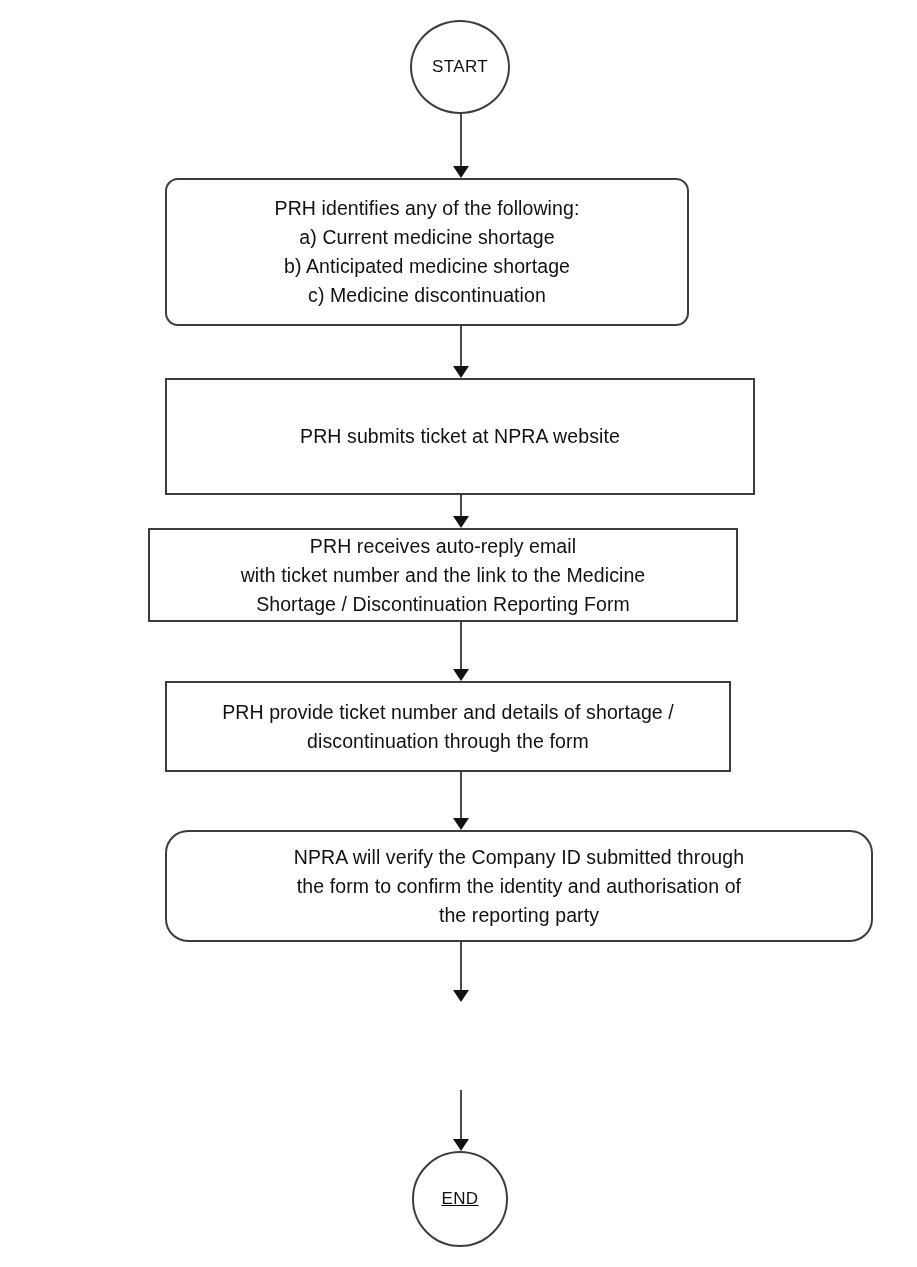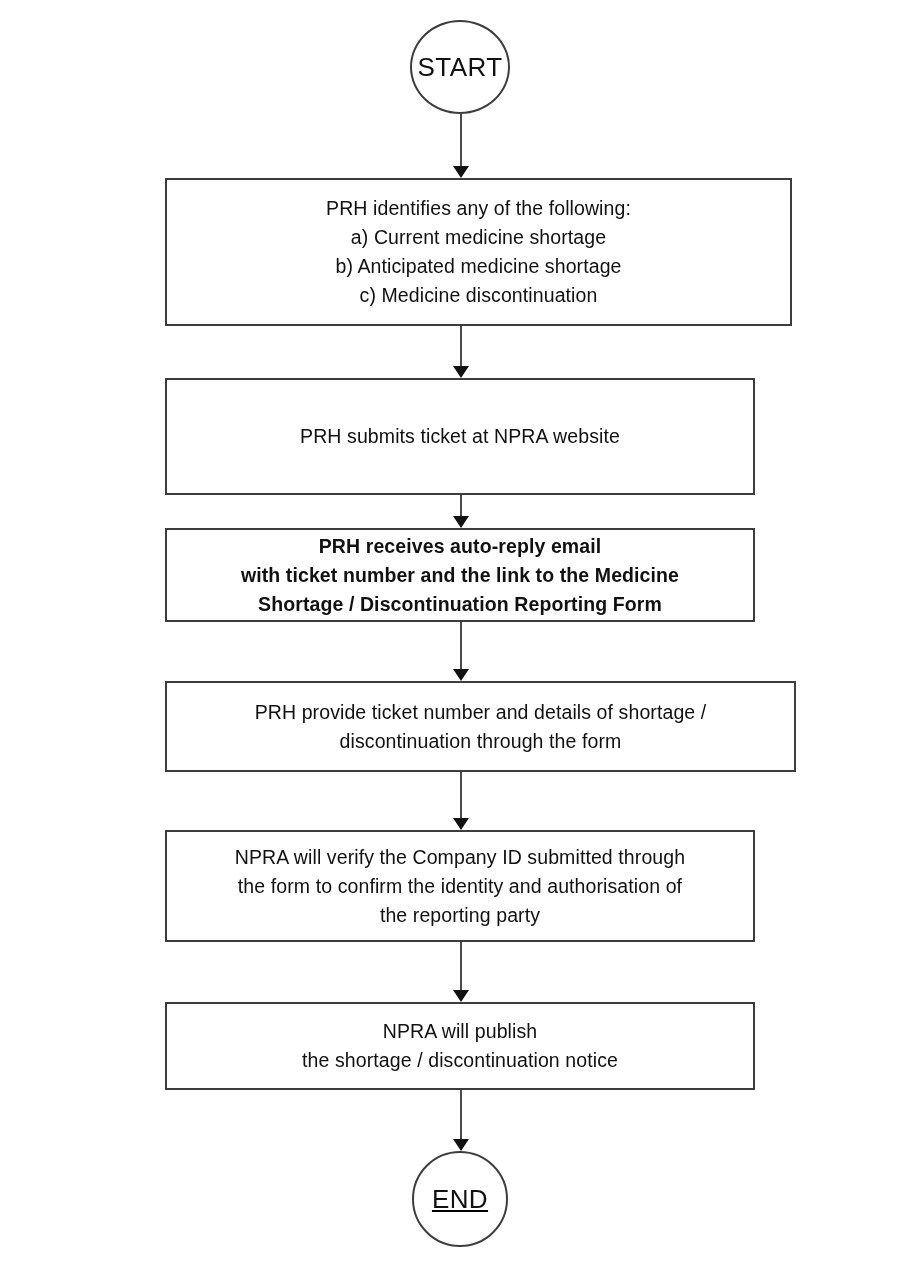--- a/index.html
+++ b/index.html
@@ -36,21 +36,21 @@
     line-height: 29px;
     letter-spacing: 0.1px;
     white-space: pre-line;
     padding: 0 10px;
   }
   .terminator {
     border-radius: 50%;
     border-width: 2px;
   }
   .terminator .node-text {
-    font-size: 26px;
+    font-size: 17px;
     line-height: 24px;
     letter-spacing: 0.4px;
   }
   .connector {
     position: absolute;
   }
   .conn-line {
     position: absolute;
     width: 2px;
     background: #4a4a4a;
@@ -95,43 +95,39 @@
       <div class="conn-line" style="height: 50px;"></div>
       <div class="conn-head" style="top: 48px;"></div>
     </div>
     <div class="connector" style="left: 460px; top: 1090px; width: 2px; height: 61px;">
       <div class="conn-line" style="height: 51px;"></div>
       <div class="conn-head" style="top: 49px;"></div>
     </div>
     <div class="node terminator" style="left: 410px; top: 20px; width: 100px; height: 94px;">
       <div class="node-text">START</div>
     </div>
-    <div class="node" style="left: 165px; top: 178px; width: 627px; height: 148px;">
+    <div class="node" style="left: 165px; top: 178px; width: 524px; height: 148px; border-radius: 13px;">
       <div class="node-text">PRH identifies any of the following:
 a) Current medicine shortage
 b) Anticipated medicine shortage
 c) Medicine discontinuation</div>
     </div>
     <div class="node" style="left: 165px; top: 378px; width: 590px; height: 117px;">
       <div class="node-text">PRH submits ticket at NPRA website</div>
     </div>
-    <div class="node" style="left: 165px; top: 528px; width: 590px; height: 94px; font-weight: bold;">
+    <div class="node" style="left: 148px; top: 528px; width: 590px; height: 94px;">
       <div class="node-text">PRH receives auto-reply email
 with ticket number and the link to the Medicine
 Shortage / Discontinuation Reporting Form</div>
     </div>
-    <div class="node" style="left: 165px; top: 681px; width: 631px; height: 91px;">
+    <div class="node" style="left: 165px; top: 681px; width: 566px; height: 91px;">
       <div class="node-text">PRH provide ticket number and details of shortage /
 discontinuation through the form</div>
     </div>
-    <div class="node" style="left: 165px; top: 830px; width: 590px; height: 112px;">
+    <div class="node" style="left: 165px; top: 830px; width: 708px; height: 112px; border-radius: 23px;">
       <div class="node-text">NPRA will verify the Company ID submitted through
 the form to confirm the identity and authorisation of
 the reporting party</div>
-    </div>
-    <div class="node" style="left: 165px; top: 1002px; width: 590px; height: 88px;">
-      <div class="node-text">NPRA will publish
-the shortage / discontinuation notice</div>
     </div>
     <div class="node terminator" style="left: 412px; top: 1151px; width: 96px; height: 96px; text-decoration: underline;">
       <div class="node-text">END</div>
     </div>
   </div>
 
 </body></html>

